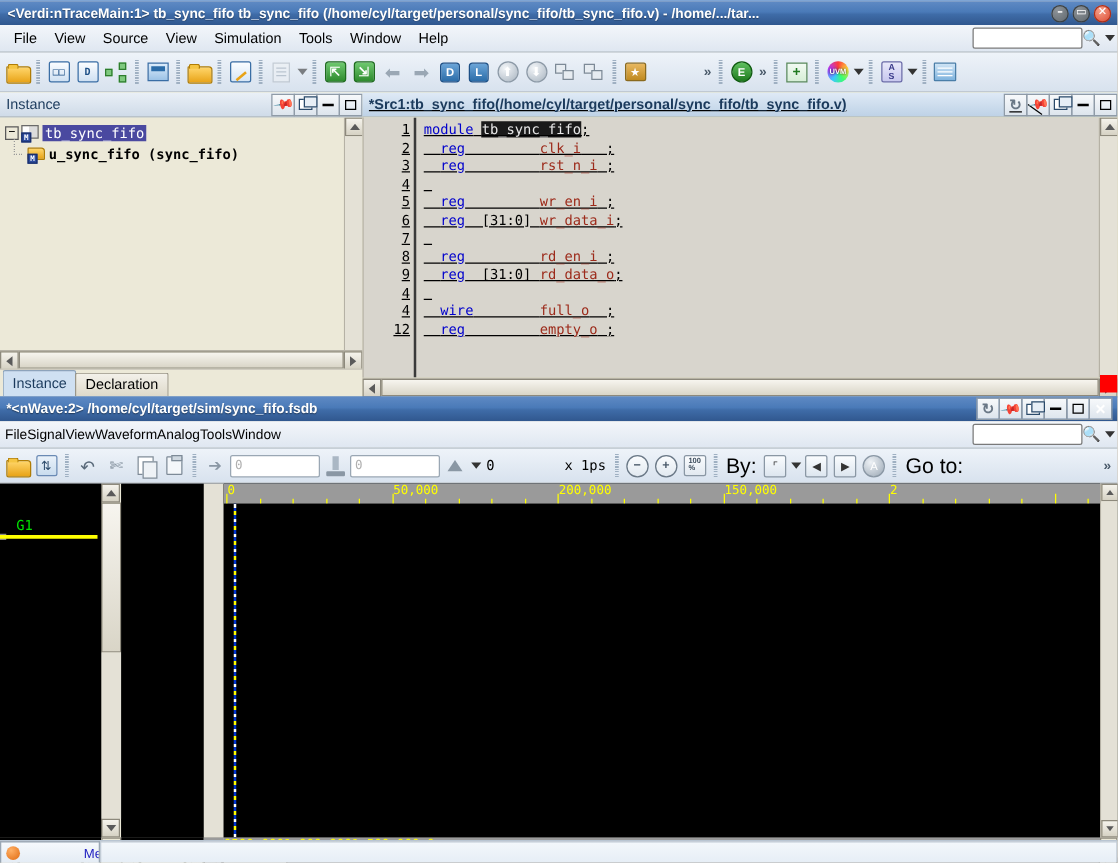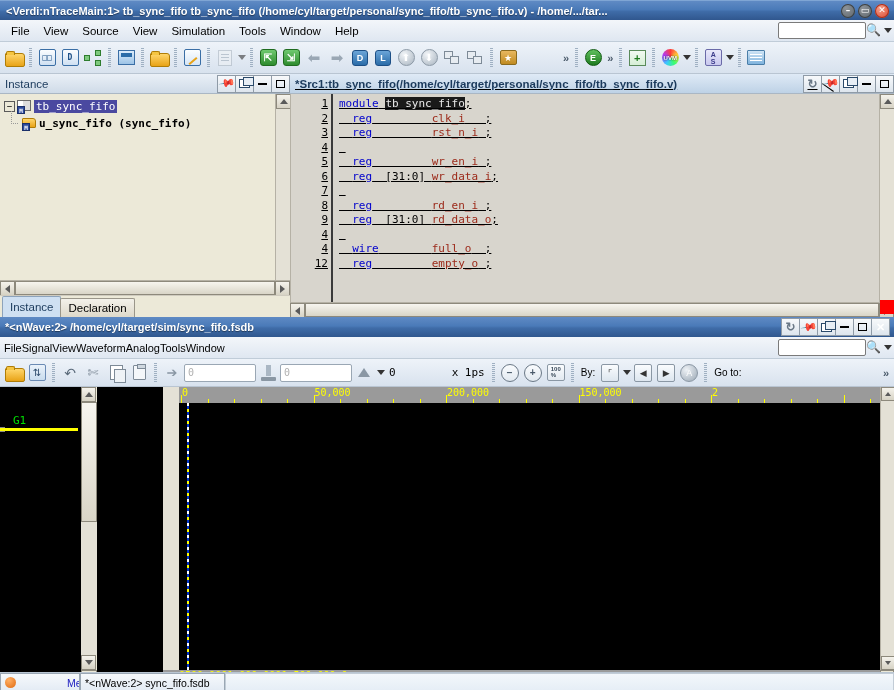--- a/index.html
+++ b/index.html
@@ -186,21 +186,21 @@
     display:flex; align-items:center; color:#fff; font-weight:bold; font-size:11px; padding:0 2px 0 5px;
   }
   .nw-menubar { height:22px; background:linear-gradient(to bottom,#f3f6fa,#dfe7f1);
                 border-bottom:1px solid #c0ccd8; display:flex; align-items:center; padding-left:4px; position:relative; }
   .nw-toolbar { height:28px; background:linear-gradient(to bottom,#eef3f9,#d8e2ee);
                 border-bottom:1px solid #b9c5d2; display:flex; align-items:center; padding:0 3px; gap:1px; }
   .nw-field { width:72px; height:18px; background:#fff; border:1px solid #9aa7b4; border-radius:2px;
               font-size:10px; color:#b0b0b0; padding:0 3px; display:flex; align-items:center;
               font-family:"DejaVu Sans Mono", monospace; }
   .nw-lbl { font-size:11px; color:#000; padding:0 3px; white-space:nowrap; font-family:"DejaVu Sans Mono", monospace;}
-  .nw-lbl2 { font-size:10px; color:#000; padding:0 3px; white-space:nowrap; }
+  .nw-lbl2 { font-size:17px; color:#000; padding:0 3px; white-space:nowrap; }
   .ic-mag { width:18px;height:18px;border-radius:50%;border:1.5px solid #6a7886;
             display:flex;align-items:center;justify-content:center;font-size:10px;color:#4a5a6a;font-weight:bold;
             background:linear-gradient(to bottom,#fafcfe,#e2e9f0);}
   .ic-pct { width:18px;height:17px;border:1px solid #8a97a4;border-radius:2px;
             background:linear-gradient(to bottom,#fafcfe,#e2e9f0);
             display:flex;align-items:center;justify-content:center;font-size:6px;color:#3a4a5a;font-weight:bold;line-height:.9;}
   .ic-btnsq { width:18px;height:18px;border:1px solid #8a97a4;border-radius:2px;
             background:linear-gradient(to bottom,#fafcfe,#dde6ef);
             display:flex;align-items:center;justify-content:center;font-size:9px;color:#333;}
   .ic-greyA { width:18px;height:18px;border-radius:50%;background:radial-gradient(circle at 35% 30%,#eef2f6,#9aa7b4);
@@ -759,17 +759,14 @@
     </div>
   </div>
 
 </div>
 
 <div id="taskbar">
   <div class="tk-tab" style="width:80px;">
     <span class="tk-dot"></span>
     <span class="tk-blue">Message</span>
   </div>
-  <div class="tk-tab" style="width:145px;">
-    <span>*&lt;nWave:2&gt; sync_fifo.fsdb</span>
-  </div>
   <div class="tk-rest"></div>
 </div>
 
 </body></html>

